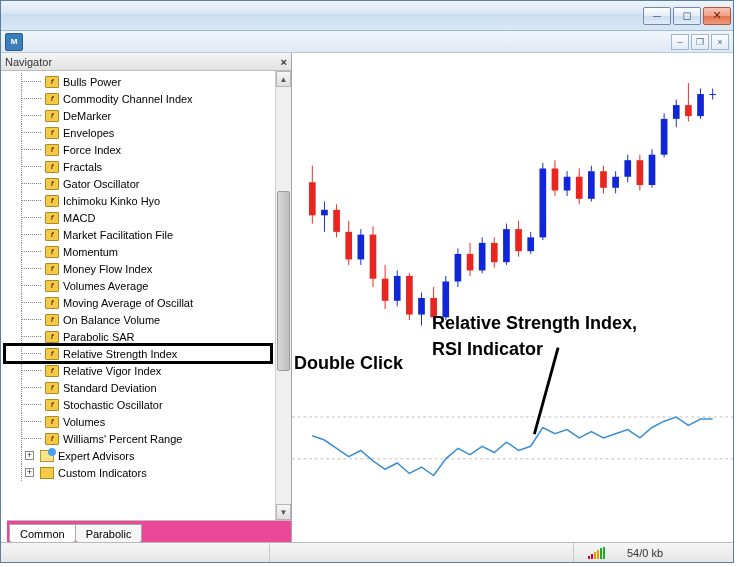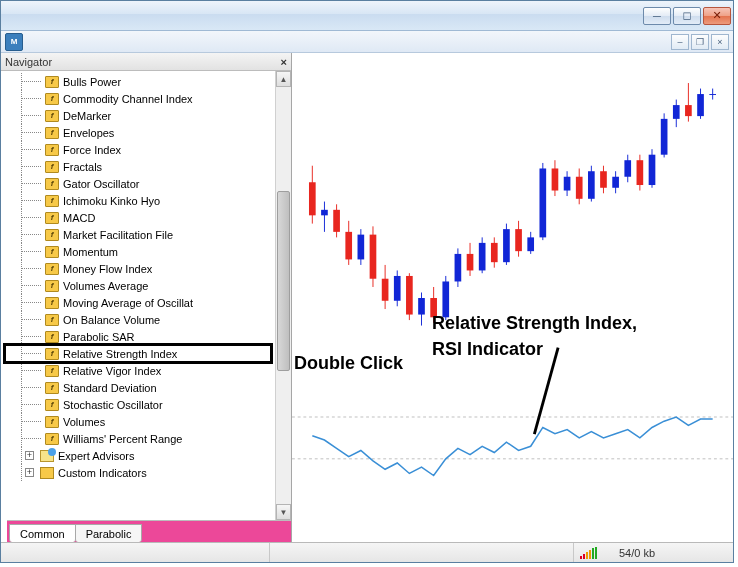--- a/index.html
+++ b/index.html
@@ -43,21 +43,21 @@
 
 .nav-tabs { height: 22px; border-top: 1px solid #bcbcbc; display: flex; align-items: center; background: #ec4899; padding: 0 2px; margin-left: 6px; }
 .nav-tab { padding: 3px 10px 2px; border: 1px solid #a8a8a8; border-bottom: none; background: #f6f6f6; margin-right: -1px; font-size: 11px; border-radius: 0 0 3px 3px; position: relative; top: 1px;}
 .nav-tab.active { background: #fff; }
 
 .chart-area { flex: 1; position: relative; background: #fff; }
 .chart-svg { position:absolute; inset:0; }
 .annot { position:absolute; font-weight:700; font-size:18px; font-family: Arial, sans-serif; color:#000; }
 
 .statusbar { height: 20px; border-top: 1px solid #b9b9b9; background: linear-gradient(#f5f5f5,#e6e6e6); display:flex; align-items:center; font-size:11px; color:#333; }
-.status-cell { border-left:1px solid #c8c8c8; height:100%; display:flex; align-items:center; padding:0 6px; }
+.status-cell { border-left:1px solid #c8c8c8; height:100%; display:flex; align-items:center; padding:0 14px; }
 .status-cell:first-child { border-left:none; flex:0 0 268px; }
 .status-spacer { flex:1; }
 .bars-icon { display:flex; gap:1px; align-items:flex-end; height:12px; margin-right:22px;}
 .bars-icon span { width:2px; }
 </style>
 </head>
 <body>
 
 <div class="window">
 

